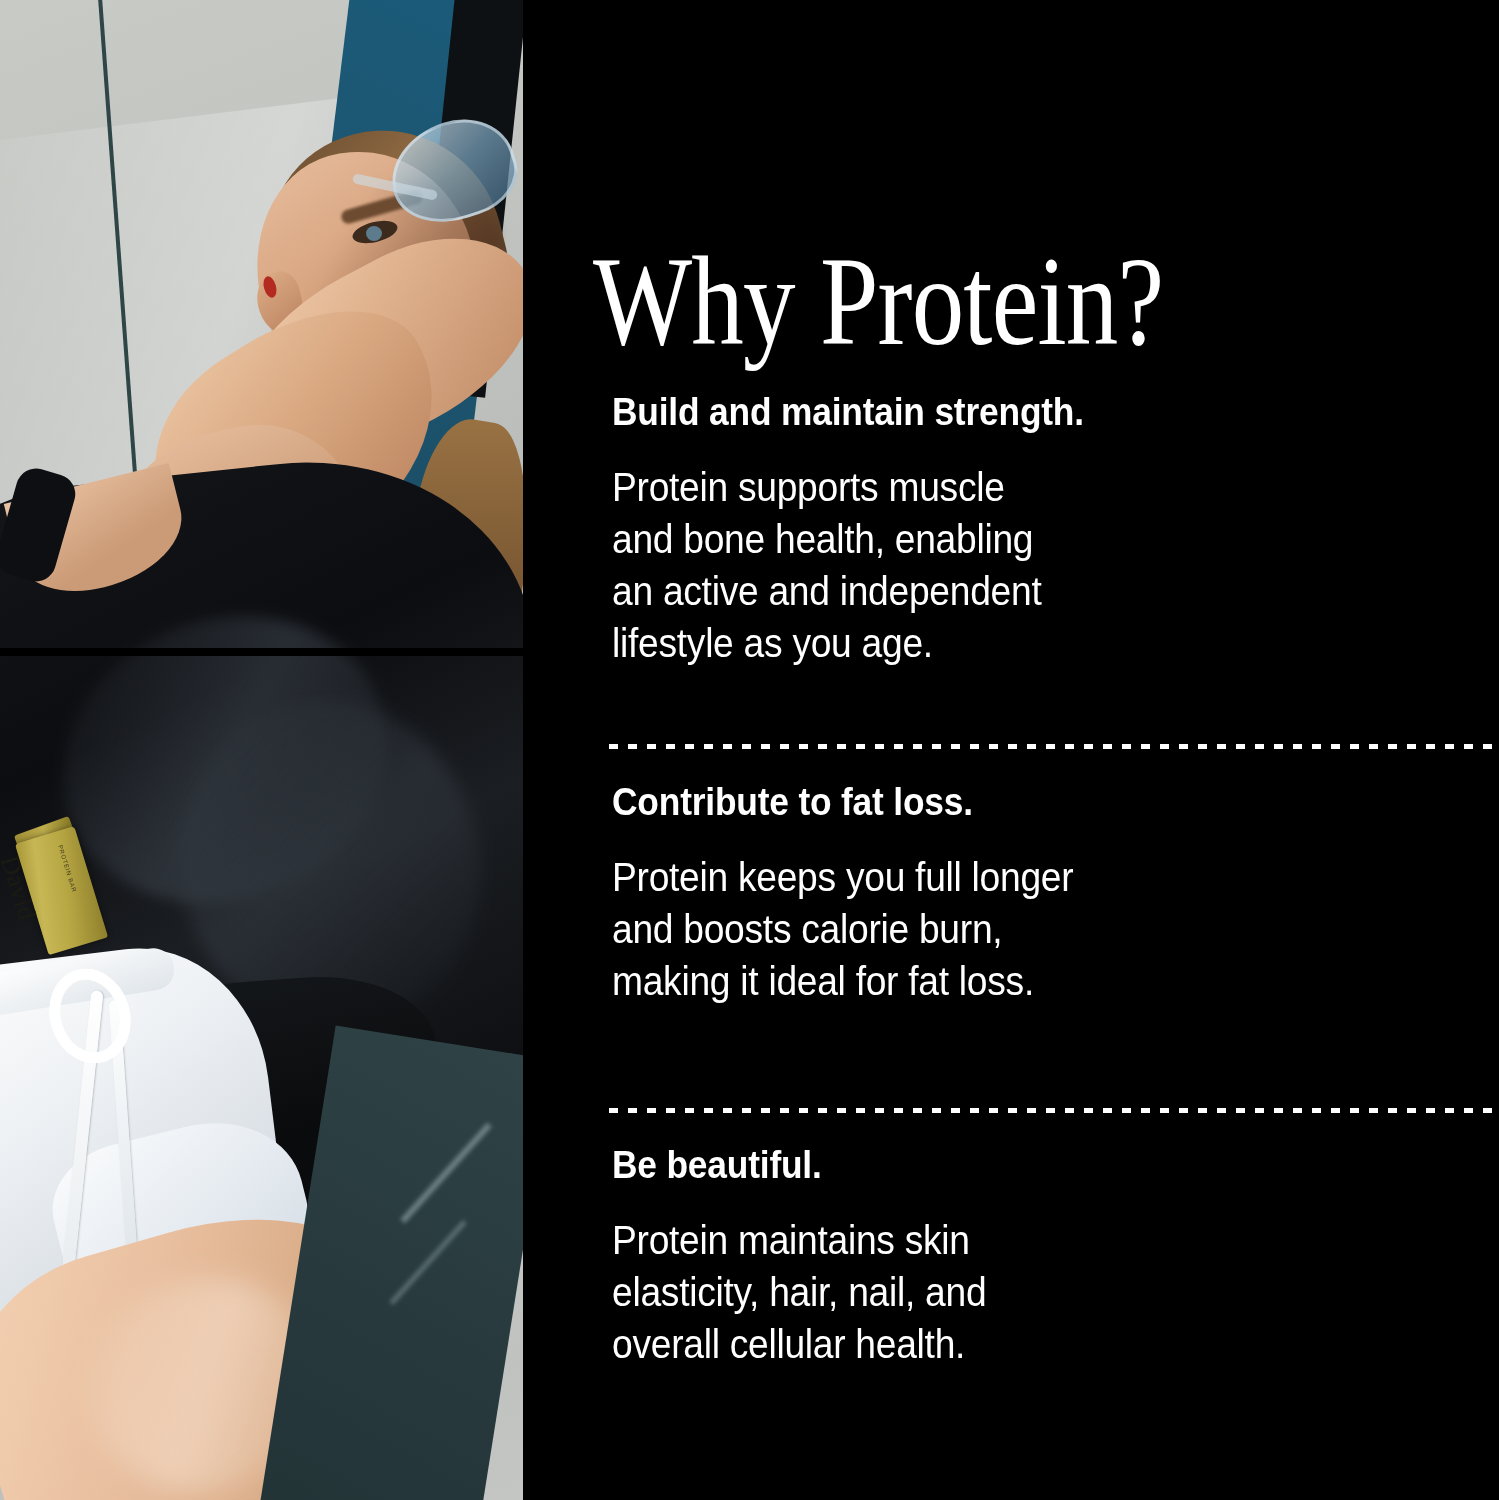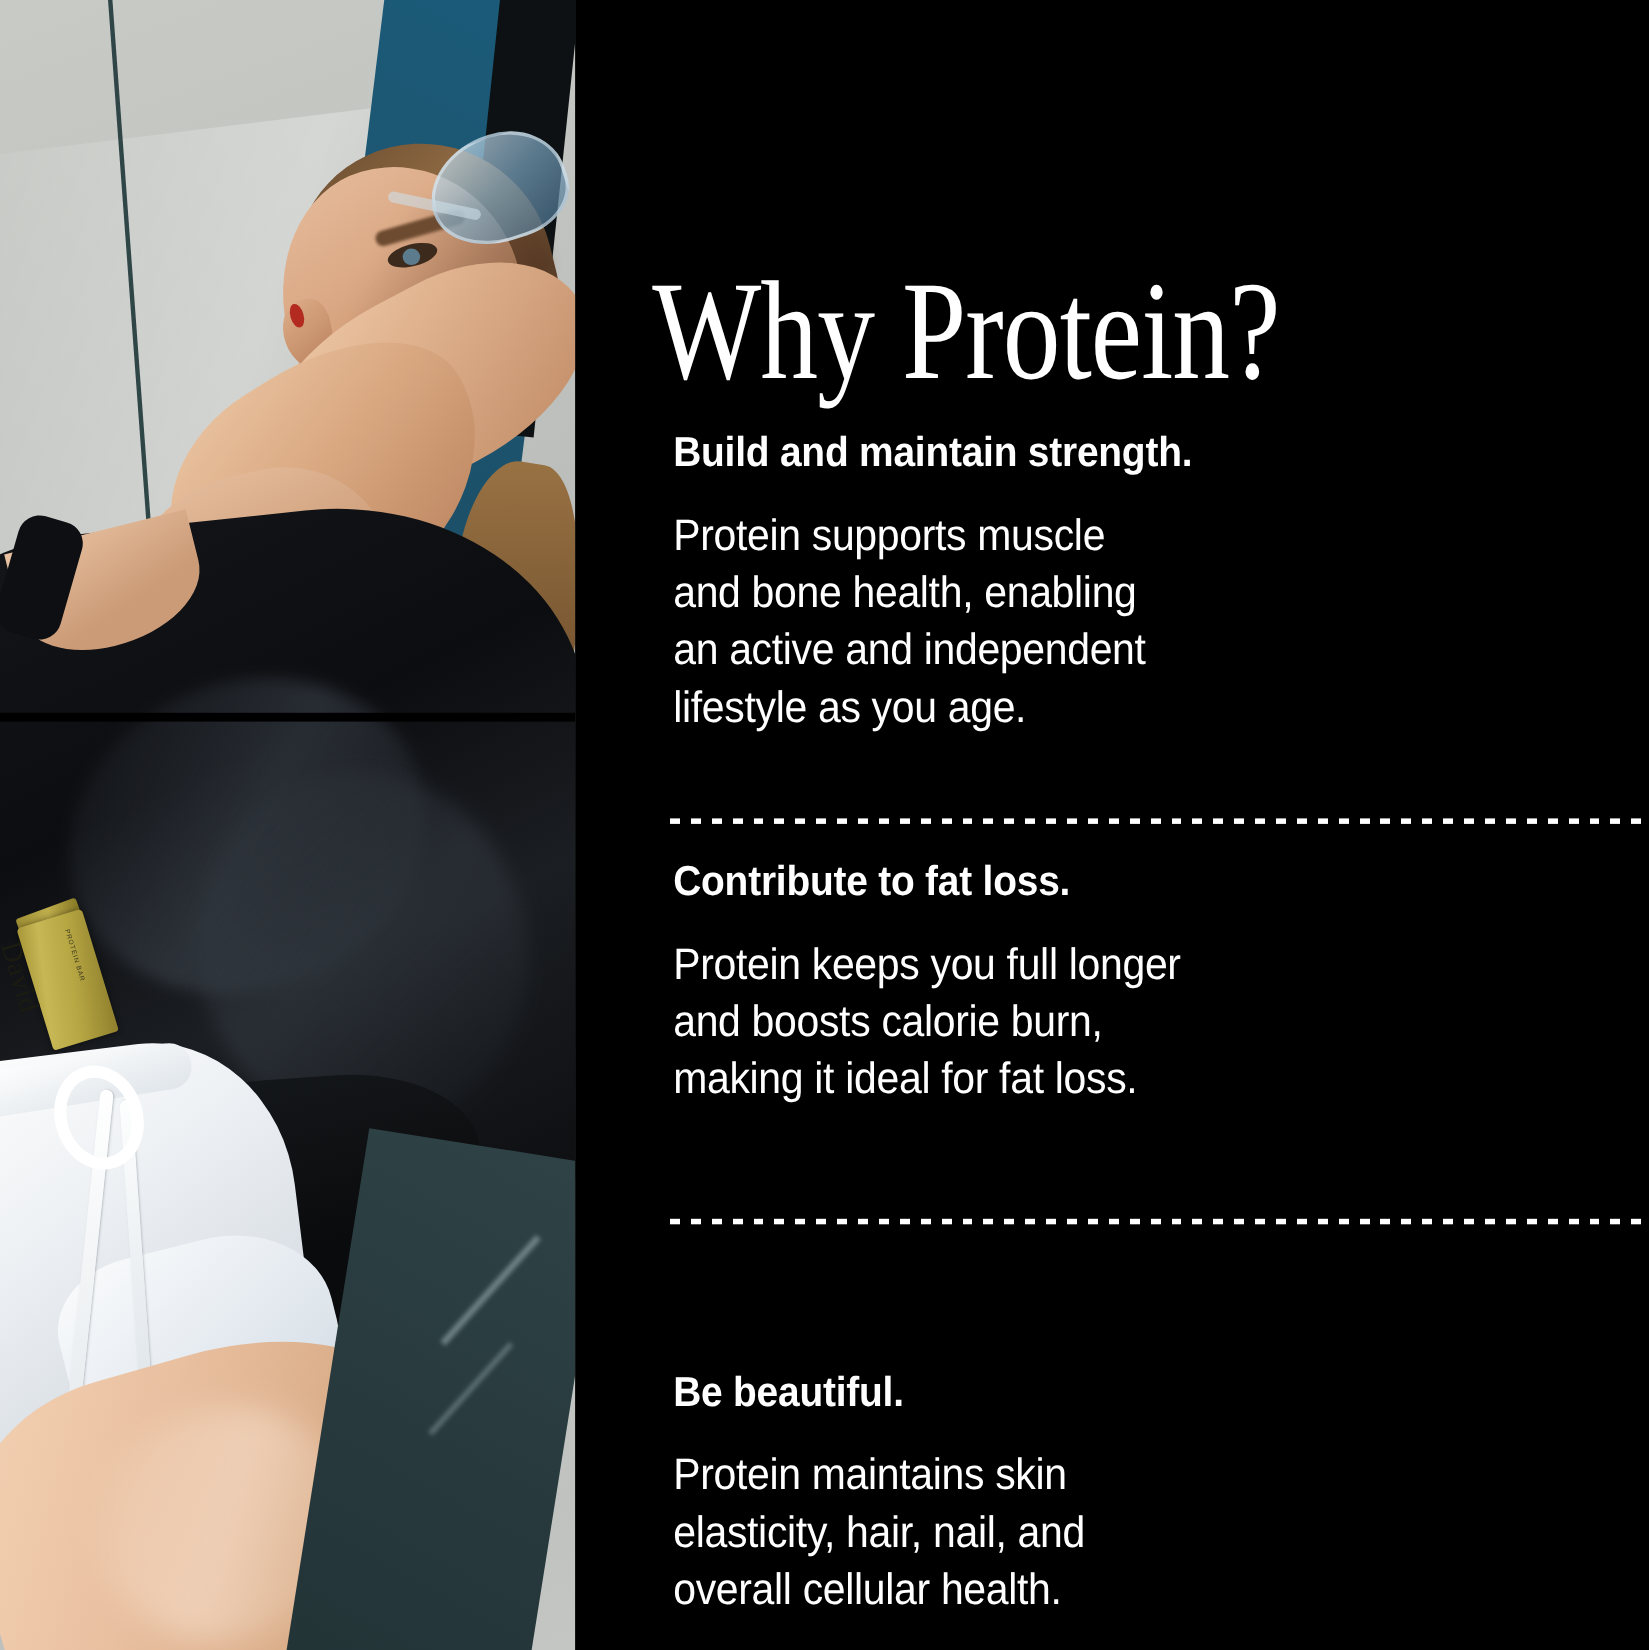--- a/index.html
+++ b/index.html
@@ -461,21 +461,21 @@
 
   .sections {
     position: absolute;
     left: 0; top: 0;
     width: 976px;
   }
 
   .section { position: absolute; left: 89px; width: 860px; }
   #section-0 { top: 390px; }
   #section-1 { top: 780px; }
-  #section-2 { top: 1244px; }
+  #section-2 { top: 1143px; }
 
   .sec-heading {
     color: #ffffff;
     font-family: "Liberation Sans", sans-serif;
     font-weight: 700;
     font-size: 38px;
     line-height: 1.18;
     letter-spacing: -0.2px;
     margin: 0 0 26px 0;
     transform: scaleX(0.93);

